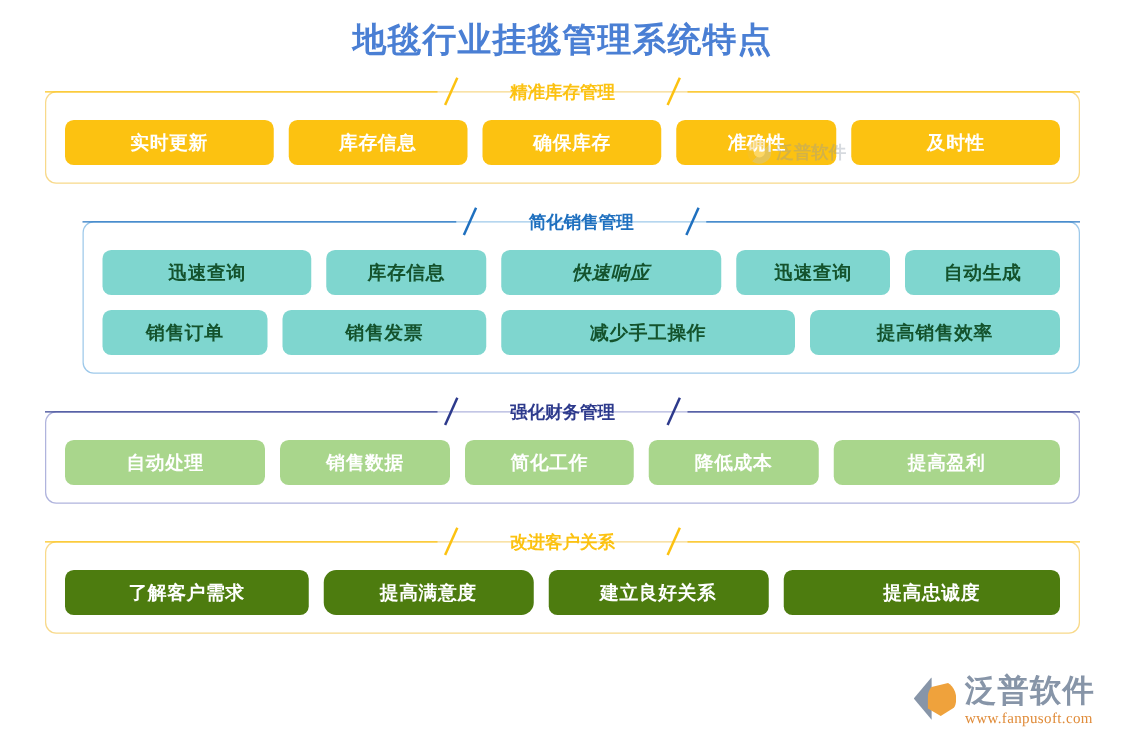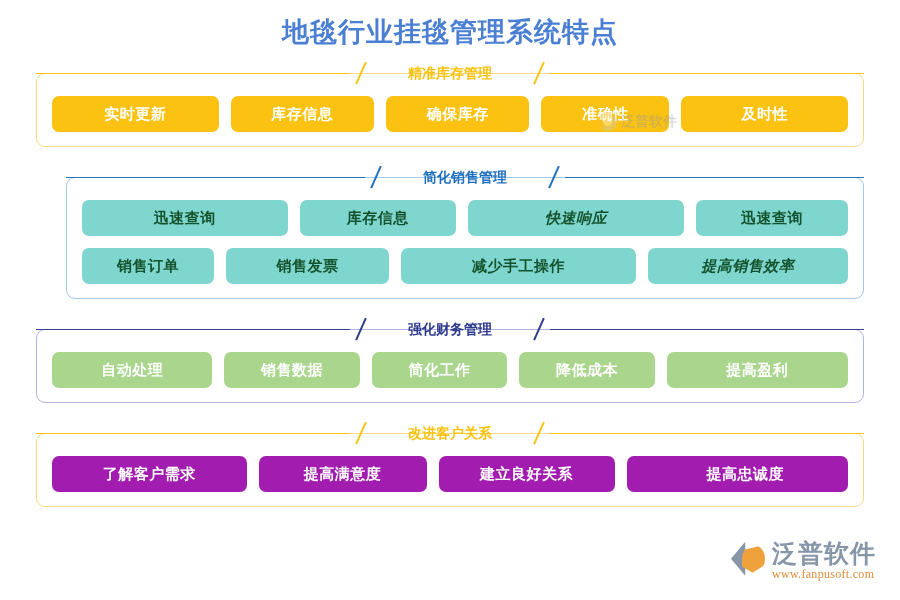--- a/index.html
+++ b/index.html
@@ -114,21 +114,21 @@
   .s-teal .pill { background: #7fd6cf; color: #14532d; }
 
   
   .s-green { color: #2d3a8c; }
   .s-green .section-card { border-color: #b0b4dd; }
   .s-green .pill { background: #a9d68c; color: #ffffff; }
 
   
   .s-purple { color: #fcc211; }
   .s-purple .section-card { border-color: #f8d98a; }
-  .s-purple .pill { background: #a21caf; color: #ffffff; }
+  .s-purple .pill { background: #4d7c0f; color: #ffffff; }
 
   .sections { margin-top: 14px; }
   .section + .section { margin-top: 19px; }
 
   
   .watermark {
     position: absolute;
     left: 598px;
     top: 112px;
     display: flex;
@@ -240,26 +240,27 @@
           <span class="sh-gap"></span>
           <span class="sh-slash"></span>
           <span class="sh-line"></span>
         </div>
         <div class="section-card">
           <div class="pill-row">
             <div class="pill" style="flex-grow: 1.38; flex-basis: 0px;">迅速查询</div>
             <div class="pill" style="flex-grow: 1.05; flex-basis: 0px;">库存信息</div>
             <div class="pill" style="flex-grow: 1.45; flex-basis: 0px; font-style: italic;">快速响应</div>
             <div class="pill" style="flex-grow: 1.02; flex-basis: 0px;">迅速查询</div>
+            <div class="pill" style="flex-grow: 1.02; flex-basis: 0px;">自动生成</div>
           </div>
           <div class="pill-row">
             <div class="pill" style="flex-grow: 1; flex-basis: 0px;">销售订单</div>
             <div class="pill" style="flex-grow: 1.24; flex-basis: 0px;">销售发票</div>
             <div class="pill" style="flex-grow: 1.78; flex-basis: 0px;">减少手工操作</div>
-            <div class="pill" style="flex-grow: 1.52; flex-basis: 0px; font-style: italic;">提高销售效率</div>
+            <div class="pill" style="flex-grow: 1.52; flex-basis: 0px;">提高销售效率</div>
           </div>
         </div>
       </div>
       <div class="section s-green">
         <div class="section-head">
           <span class="sh-line"></span>
           <span class="sh-slash"></span>
           <span class="sh-gap"></span>
           <span class="sh-title">强化财务管理</span>
           <span class="sh-gap"></span>
@@ -282,21 +283,21 @@
           <span class="sh-slash"></span>
           <span class="sh-gap"></span>
           <span class="sh-title">改进客户关系</span>
           <span class="sh-gap"></span>
           <span class="sh-slash"></span>
           <span class="sh-line"></span>
         </div>
         <div class="section-card">
           <div class="pill-row">
             <div class="pill" style="flex-grow: 1.25; flex-basis: 0px;">了解客户需求</div>
-            <div class="pill" style="flex-grow: 1.08; flex-basis: 0px;">提高满意度</div>
+            <div class="pill" style="flex-grow: 1.08; flex-basis: 0px; border-radius: 10px;">提高满意度</div>
             <div class="pill" style="flex-grow: 1.13; flex-basis: 0px;">建立良好关系</div>
             <div class="pill" style="flex-grow: 1.32; flex-basis: 0px; padding-left: 16px;">提高忠诚度</div>
           </div>
         </div>
       </div>
     </div>
 
   <div class="watermark">
     <span class="wm-mark"></span>
     <span class="wm-text">泛普软件</span>

